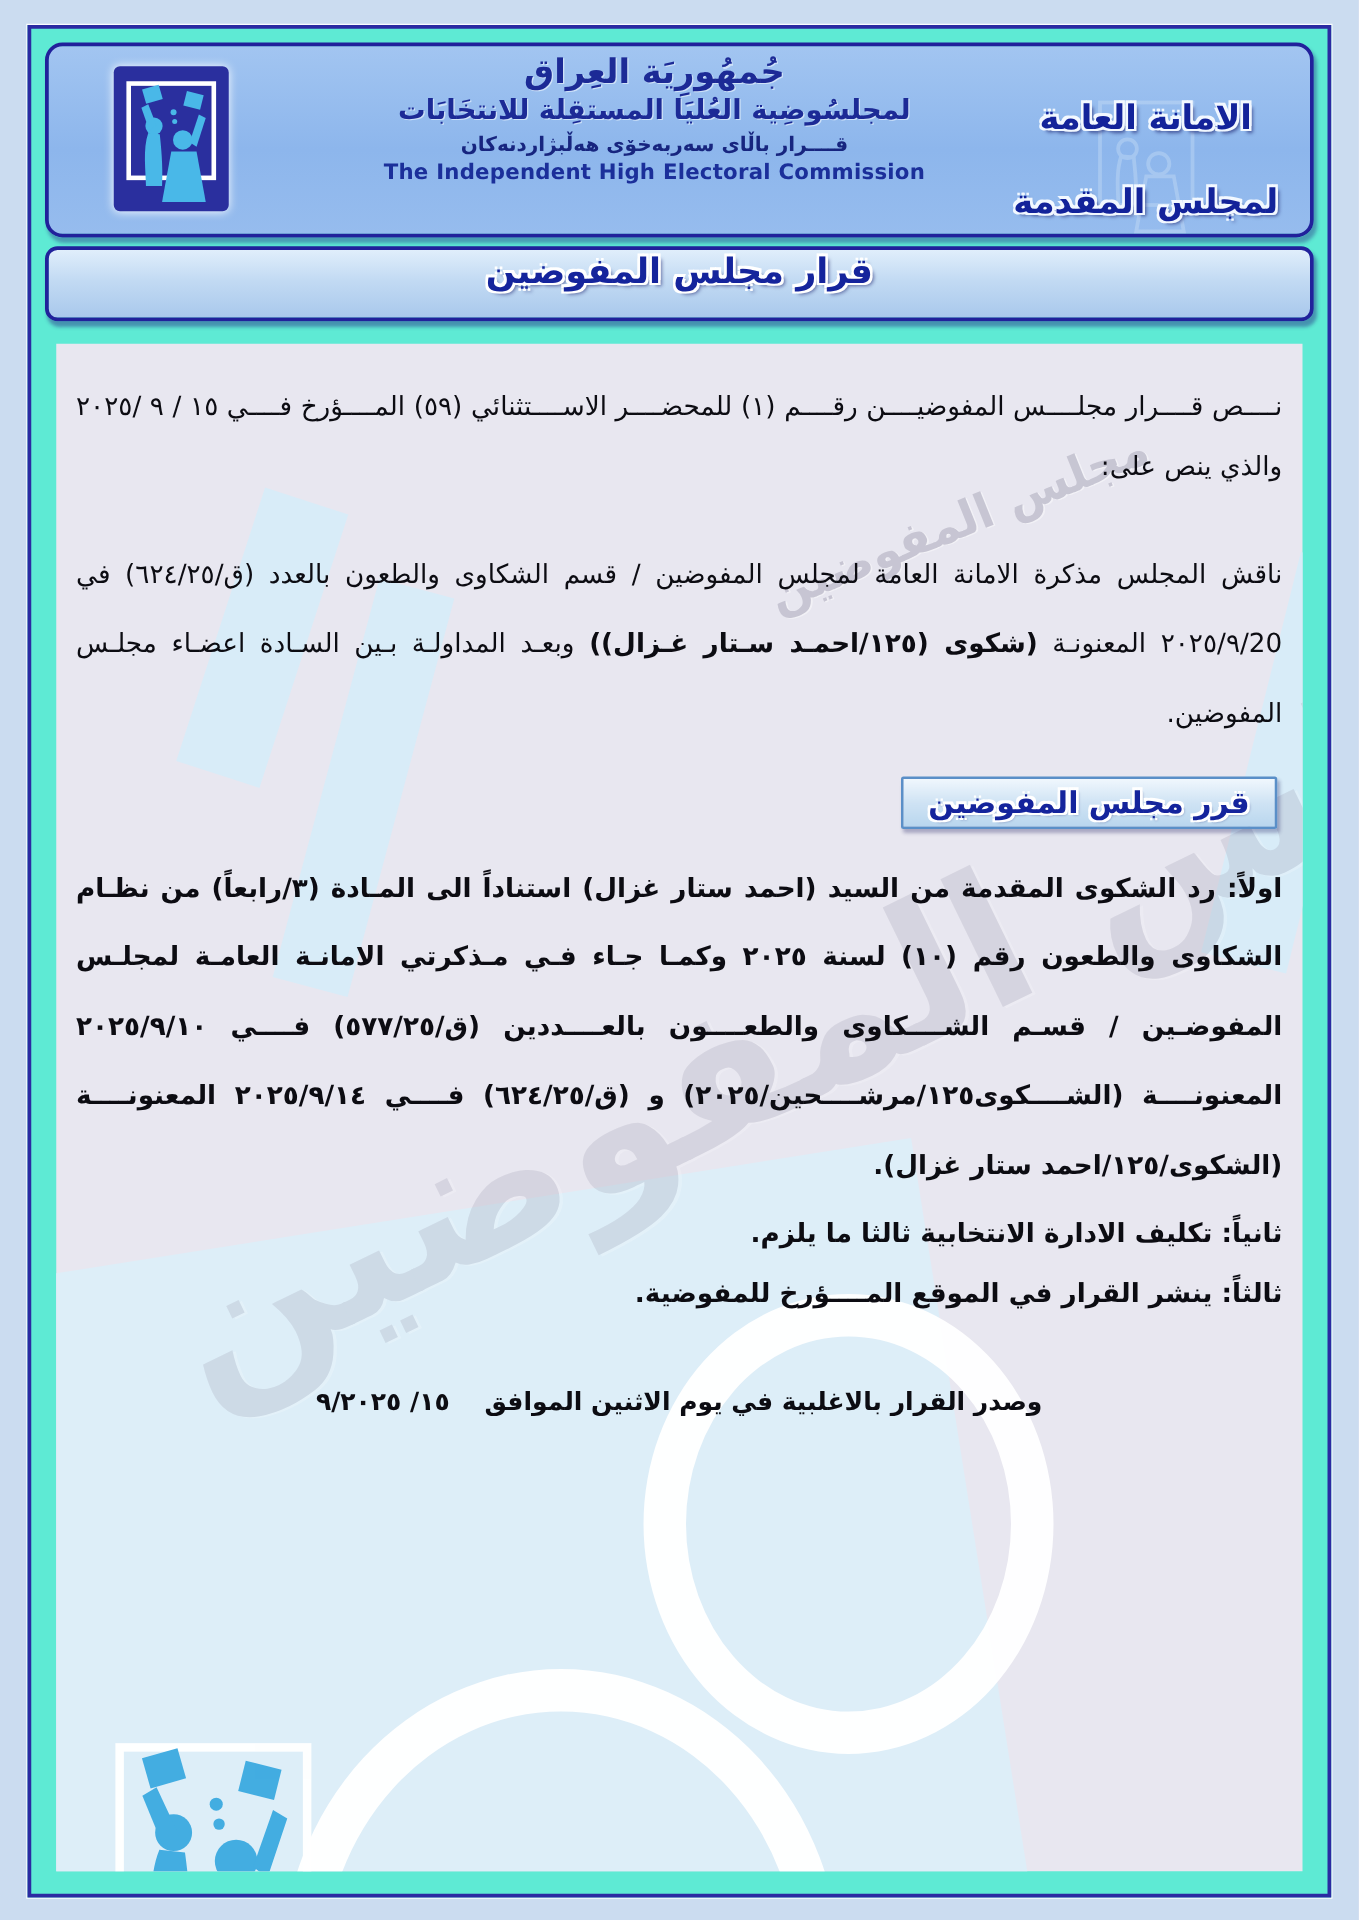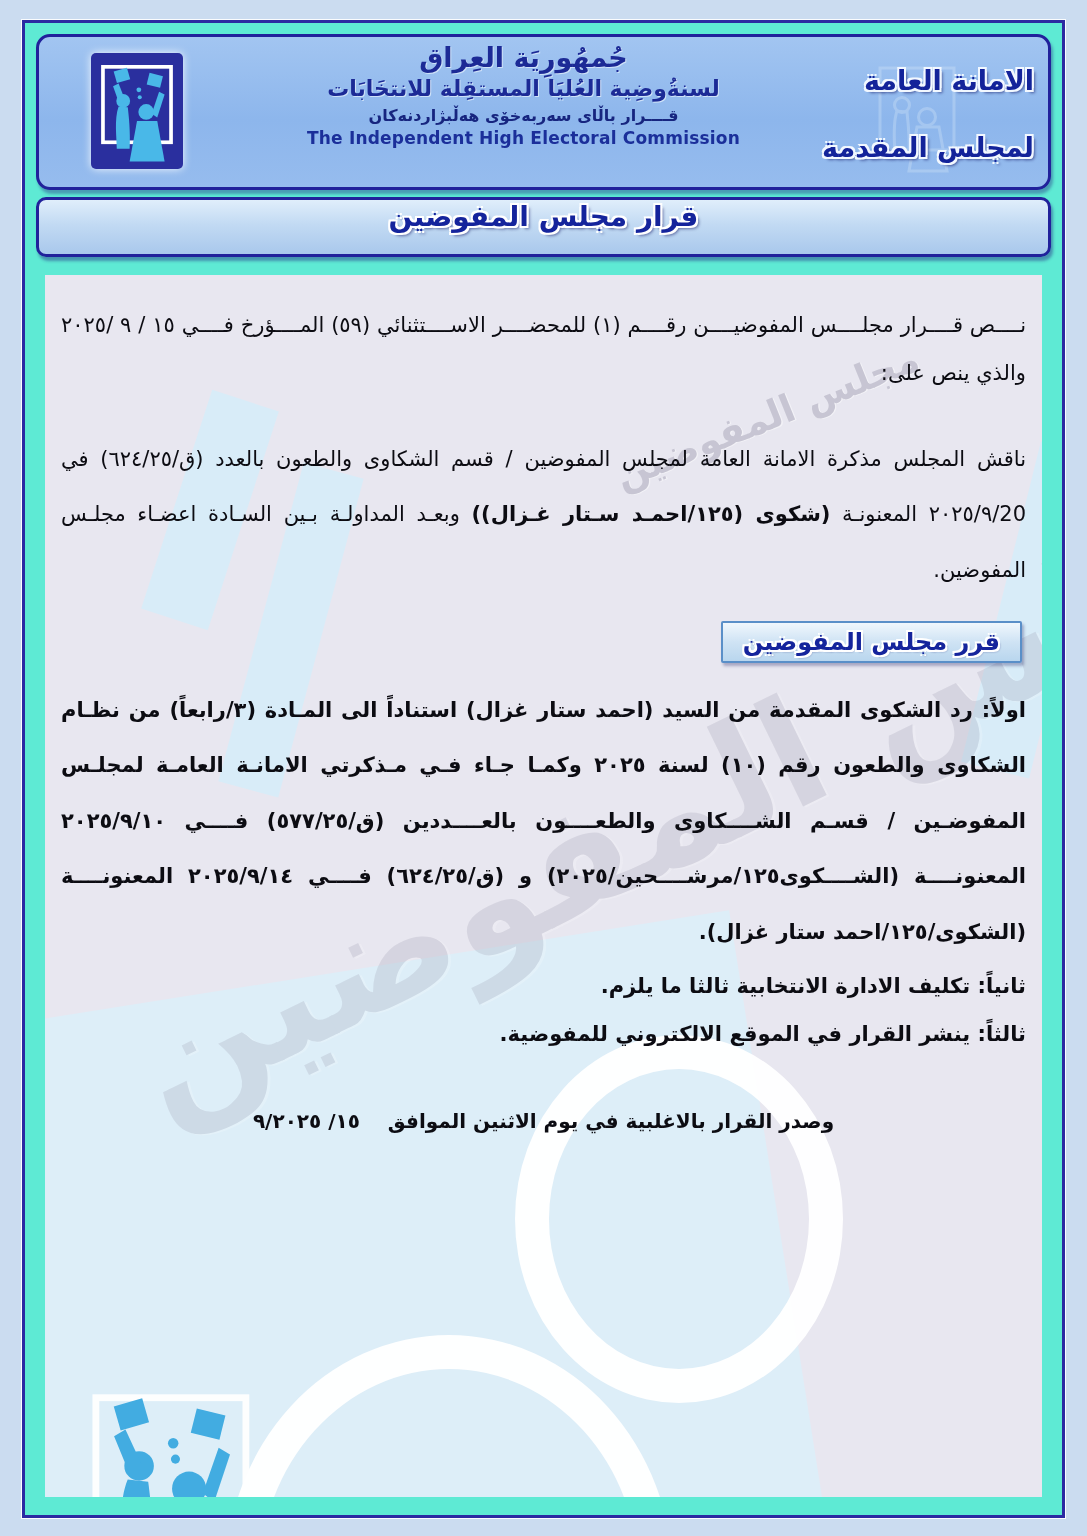--- a/index.html
+++ b/index.html
@@ -27,21 +27,21 @@
   }
   .header-center{
     position:absolute;left:250px;right:290px;top:4px;text-align:center;
     color:#1c2a96;line-height:1.25;
   }
   .hc-l1{font-size:27px;font-weight:bold;text-shadow:1px 1px 0 #cfe2f8;}
   .hc-l2{font-size:22px;font-weight:bold;text-shadow:1px 1px 0 #cfe2f8;}
   .hc-l3{font-size:16px;font-weight:bold;margin-top:4px;color:#17257f;}
   .hc-l4{font-size:17px;font-weight:bold;margin-top:2px;color:#1b2f9a;letter-spacing:.2px;}
   .header-right{
-    position:absolute;right:14px;top:12px;width:235px;height:130px;text-align:right;
+    position:absolute;right:14px;top:26px;width:235px;height:130px;text-align:center;
     direction:rtl;
   }
   .header-right .faint-logo{position:absolute;left:50%;top:4px;transform:translateX(-50%);opacity:.3;}
   .hr-line{
     position:relative;color:#13239a;font-weight:bold;font-size:27px;line-height:1.0;
     text-shadow:-2px -2px 0 #f2f8ff,2px -2px 0 #f2f8ff,-2px 2px 0 #f2f8ff,2px 2px 0 #f2f8ff,3px 3px 3px rgba(10,10,90,.55);
   }
   .hr-line.l1{margin-top:18px;}
   .hr-line.l2{margin-top:40px;}
   
@@ -115,21 +115,21 @@
         <circle cx="52" cy="40" r="2.6" fill="#49b8e8"></circle>
         <circle cx="53" cy="48" r="2.2" fill="#49b8e8"></circle>
         <circle cx="60" cy="64" r="8.5" fill="#49b8e8"></circle>
         <path d="M50 74 L72 74 L80 118 L42 118 Z" fill="#49b8e8"></path>
         <path d="M66 66 L74 42 L80 45 L72 70 Z" fill="#49b8e8"></path>
       </svg>
     </div>
 
     <div class="header-center">
       <div class="hc-l1">جُمهُورِيَة العِراق</div>
-      <div class="hc-l2">لسنةُوضِية العُليَا المستقِلة للانتخَابَات</div>
+      <div class="hc-l2">لمجلسُوضِية العُليَا المستقِلة للانتخَابَات</div>
       <div class="hc-l3">قــــرار باڵاى سەربەخۆى هەڵبژاردنەكان</div>
       <div class="hc-l4">The Independent High Electoral Commission</div>
     </div>
 
     <div class="header-right">
       <span class="faint-logo">
         <svg width="100" height="126" viewBox="0 0 100 126">
           <g fill="none" stroke="#dcecfa" stroke-width="3">
             <rect x="13" y="15" width="74" height="82"></rect>
             <circle cx="35" cy="52" r="7.5"></circle>
@@ -179,19 +179,19 @@
       <p class="para p-intro">نــــص قــــرار مجلــــس المفوضيــــن رقــــم (١) للمحضــــر الاســــتثنائي (٥٩) المــــؤرخ فــــي ١٥ / ٩ /٢٠٢٥ والذي ينص على:</p>
 
       <p class="para p-disc"><span>ناقش المجلس مذكرة الامانة العامة لمجلس المفوضين / قسم الشكاوى والطعون بالعدد (ق/٦٢٤/٢٥) في ٢٠٢٥/٩/20 المعنونـة </span><span class="bold">(شكوى (١٢٥/احمـد سـتار غـزال))</span><span> وبعـد المداولـة بـين السـادة اعضـاء مجلـس المفوضين.</span></p>
 
       <div>
         <span class="badge">قرر مجلس المفوضين</span>
       </div>
 
       <p class="para p-item1">اولاً: رد الشكوى المقدمة من السيد (احمد ستار غزال) استناداً الى المـادة (٣/رابعاً) من نظـام الشكاوى والطعون رقم (١٠) لسنة ٢٠٢٥ وكمـا جـاء فـي مـذكرتي الامانـة العامـة لمجلـس المفوضـين / قسـم الشــــكاوى والطعــــون بالعــــددين (ق/٥٧٧/٢٥) فــــي ٢٠٢٥/٩/١٠ المعنونــــة (الشــــكوى١٢٥/مرشــــحين/٢٠٢٥) و (ق/٦٢٤/٢٥) فــــي ٢٠٢٥/٩/١٤ المعنونــــة (الشكوى/١٢٥/احمد ستار غزال).</p>
       <p class="para p-item-s">ثانياً: تكليف الادارة الانتخابية ثالثا ما يلزم.</p>
-      <p class="para p-item-s">ثالثاً: ينشر القرار في الموقع الالكتروني للمفوضية.</p>
+      <p class="para p-item-s">ثالثاً: ينشر القرار في الموقع المــــؤرخ للمفوضية.</p>
 
       <p class="para p-close">وصدر القرار بالاغلبية في يوم الاثنين الموافق&nbsp;&nbsp;&nbsp; ١٥/ ٩/٢٠٢٥</p>
     </div>
   </div>
 
 </div>
 
 </body></html>

